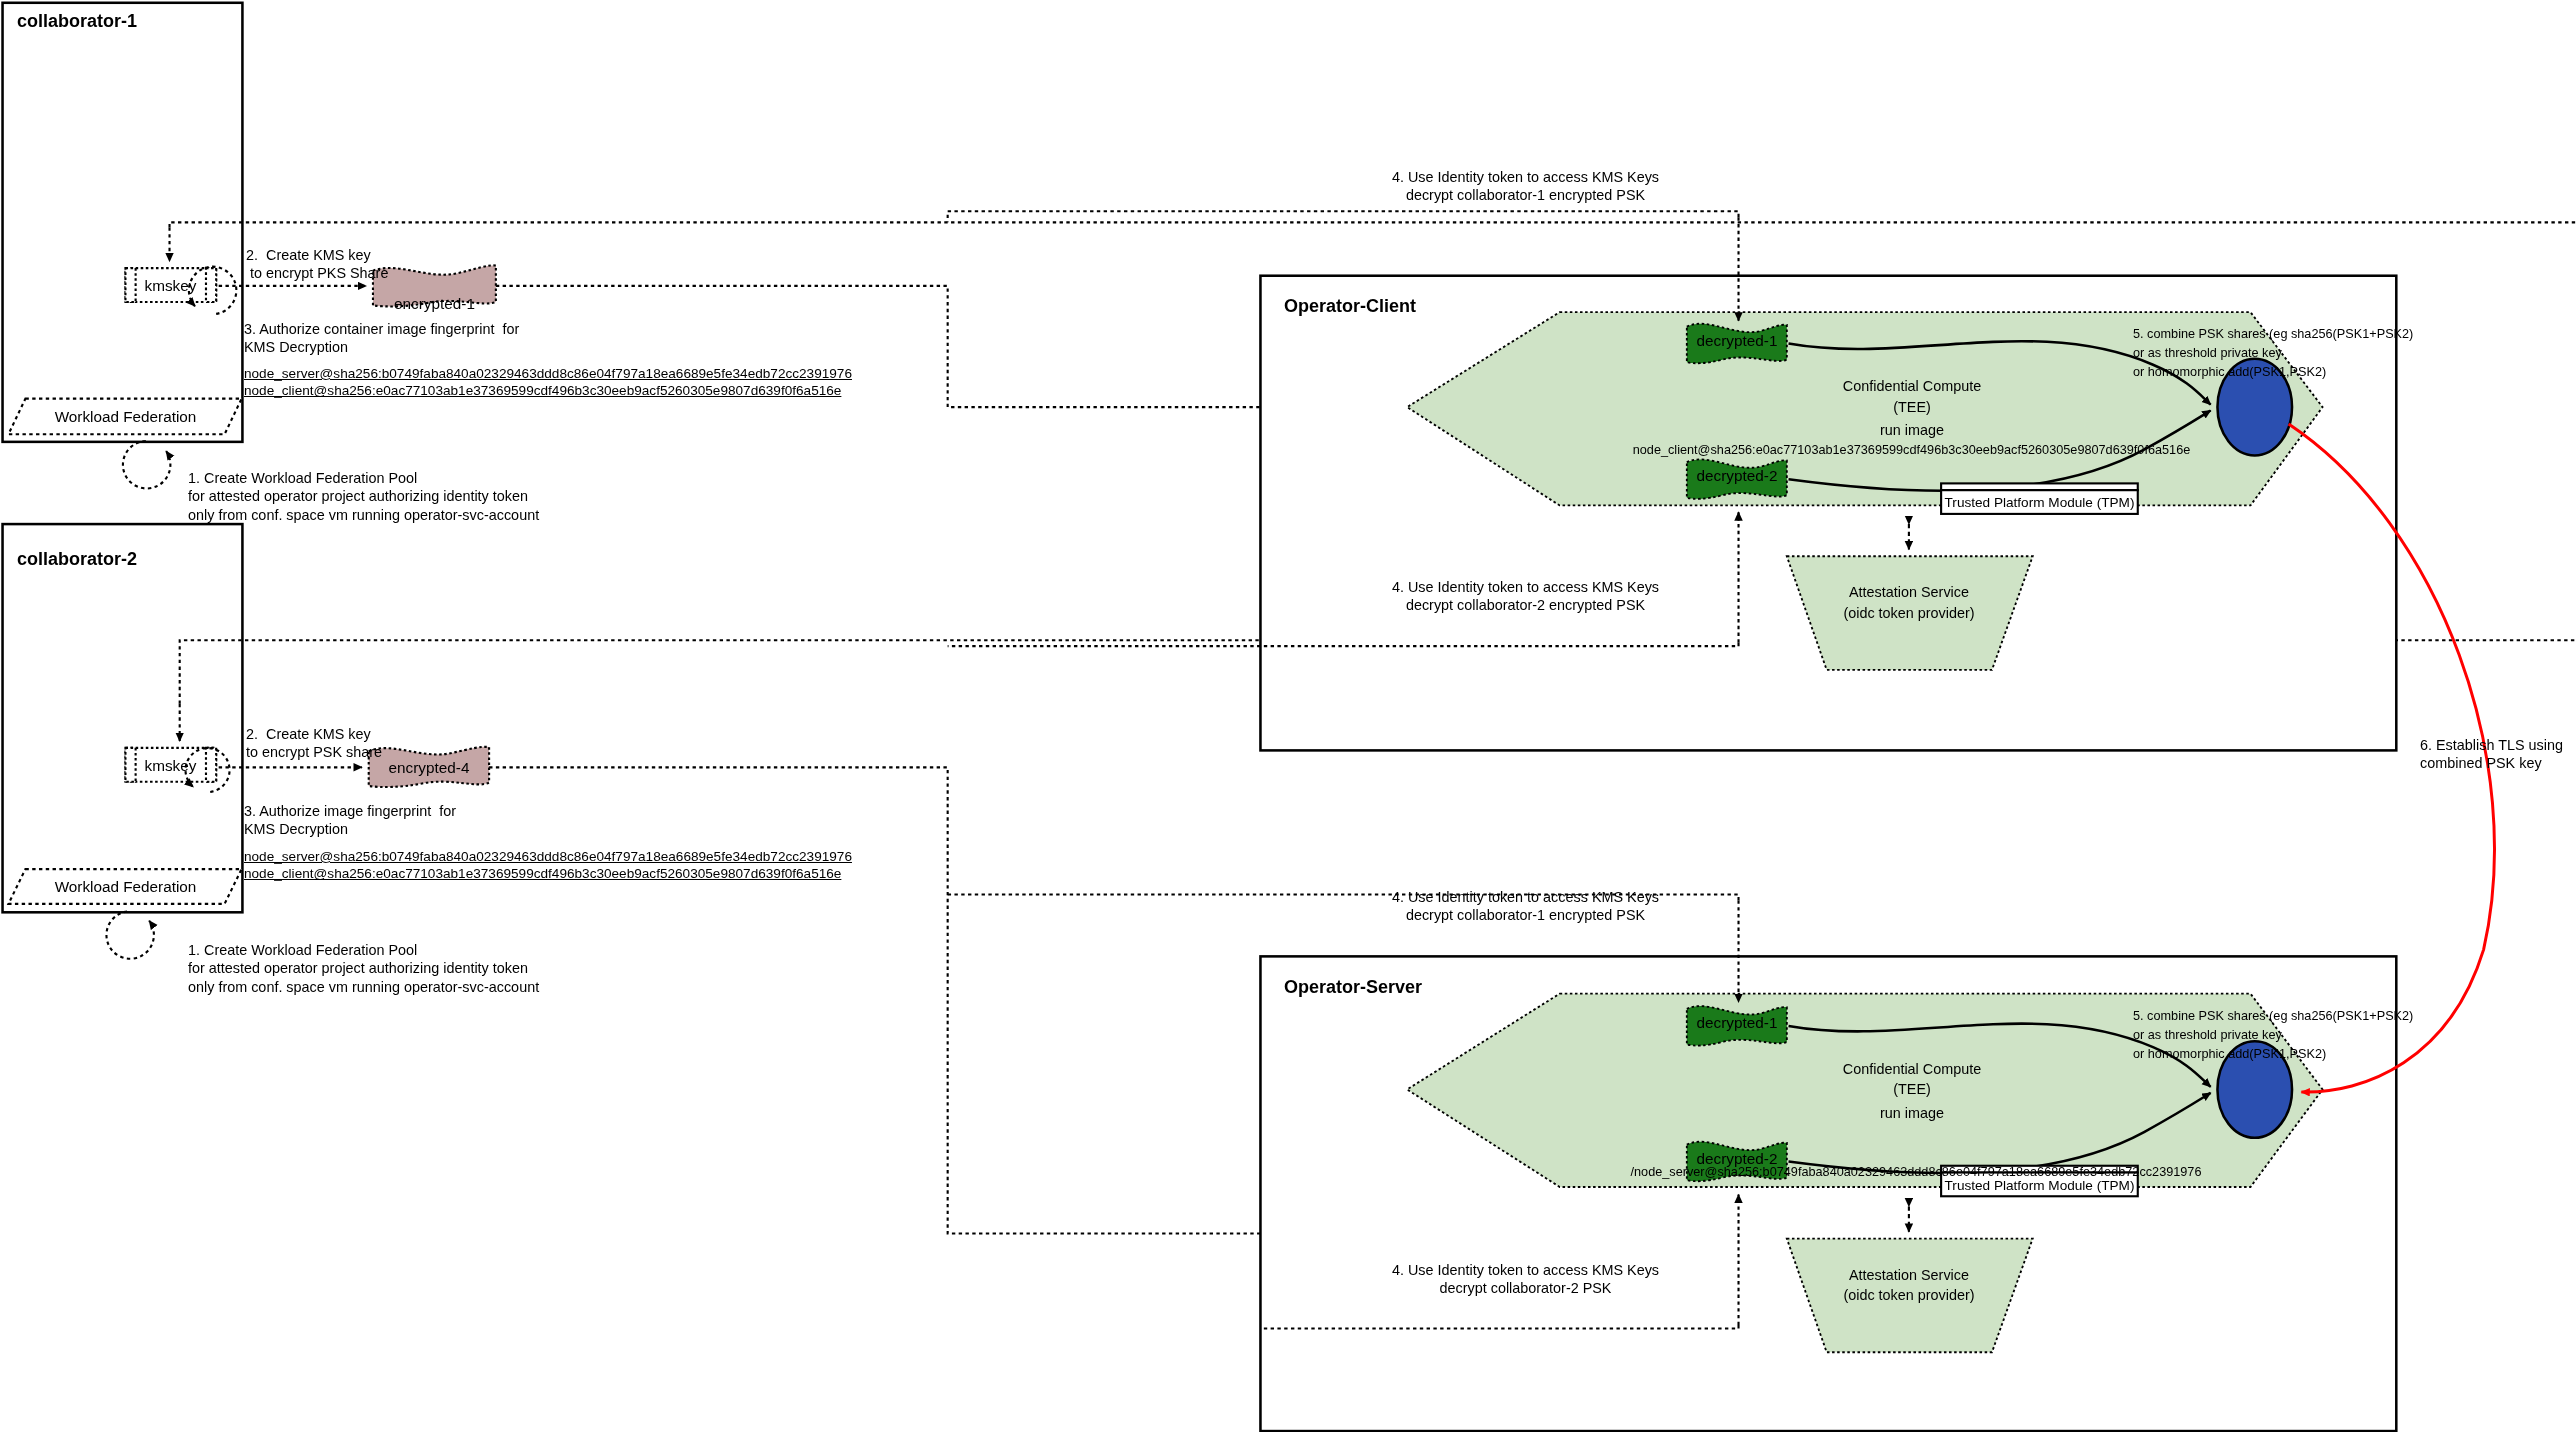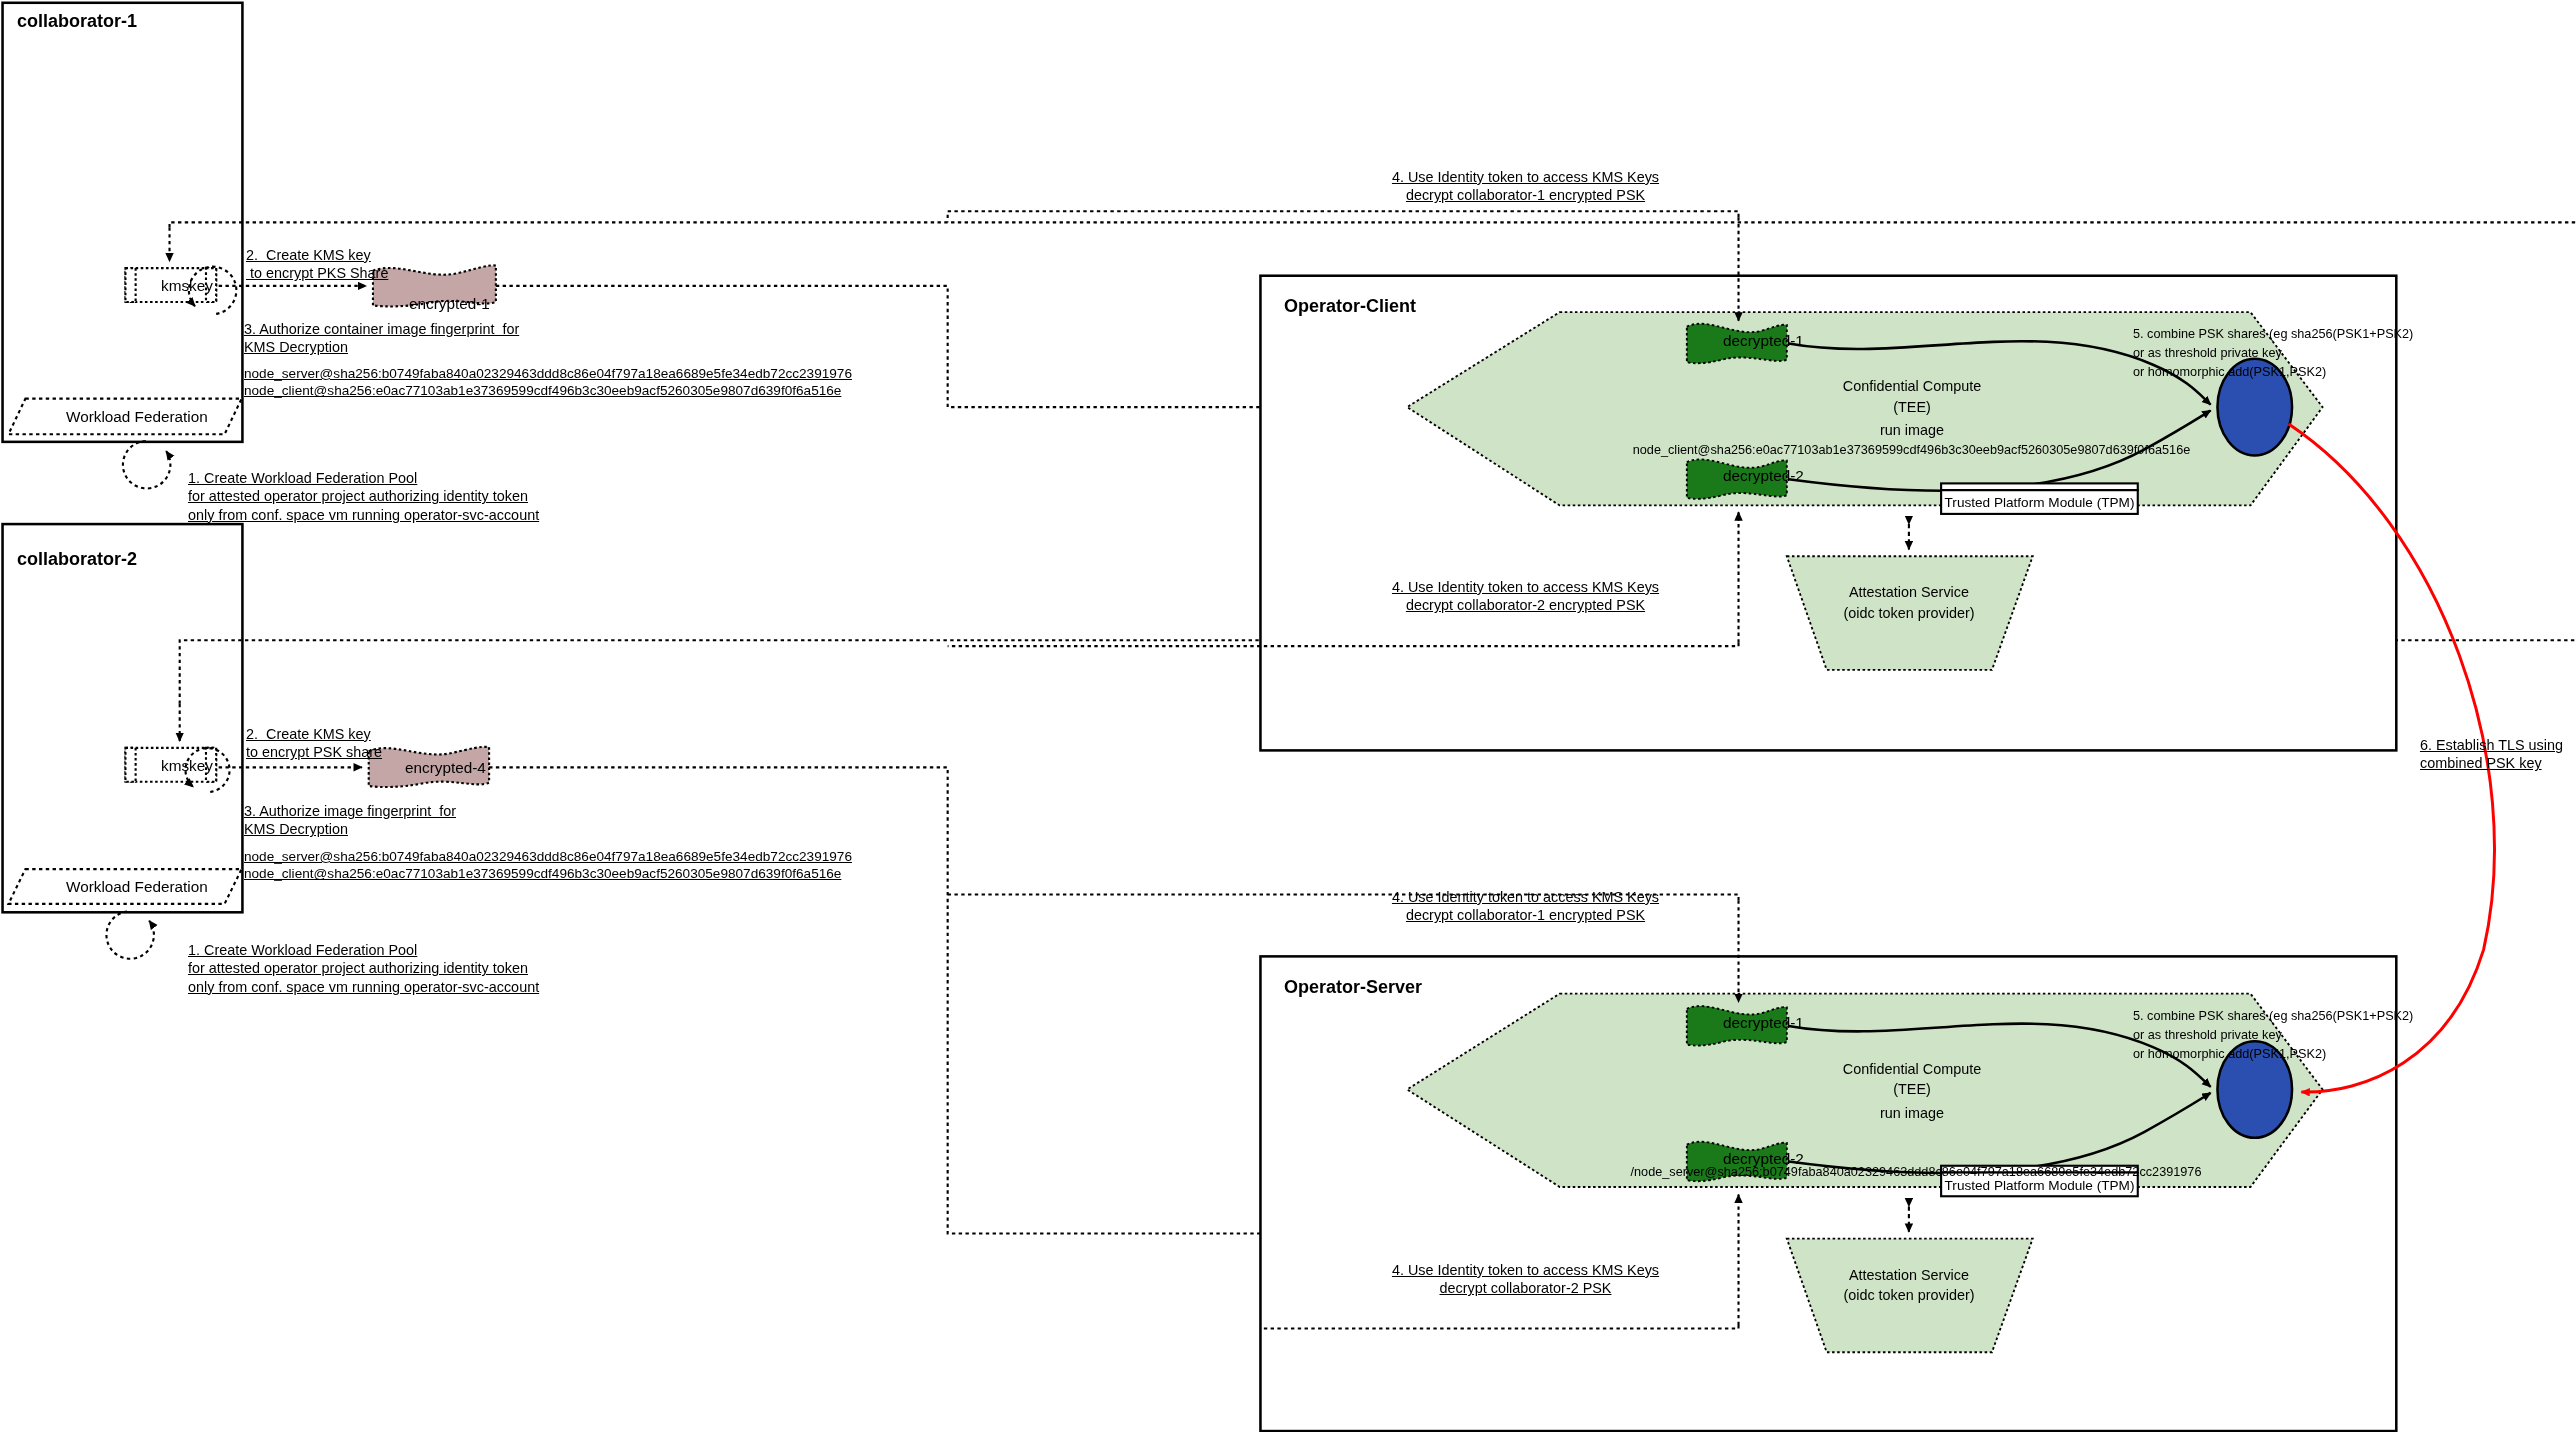--- a/index.html
+++ b/index.html
@@ -1,23 +1,23 @@
 <!DOCTYPE html>
 <html style="font-size:13.6px"><head>
 <meta charset="utf-8">
 <style>
   html,body{margin:0;padding:0;background:#ffffff;}
   body{width:2576px;height:1433px;font-family:"Liberation Sans",sans-serif;overflow:hidden;}
   #stage{position:relative;width:2140px;height:1433px;}
   svg#diagram{position:absolute;left:0;top:0;width:2576px;height:1433px;}
   .lbl{position:absolute;font-family:"Liberation Sans",sans-serif;color:#000;white-space:pre;line-height:1.28;}
   .grp-title{font-weight:bold;font-size:18px;}
-  .note{font-size:14.4px;text-decoration:underline;}
+  .note{font-size:14.4px;}
   .note-c{text-align:center;}
-  .shape-lbl{font-size:15.3px;text-align:left;padding-left:36px;}
+  .shape-lbl{font-size:15.3px;text-align:center;}
   .hash{font-size:13.6px;text-decoration:underline;}
   .tee-lbl{font-size:14.4px;text-align:center;}
   .step5{font-size:12.7px;line-height:1.5;}
   .tpm-lbl{font-size:13.6px;text-align:center;}
 </style>
 </head>
 <body>
 
 <div id="stage">
 

